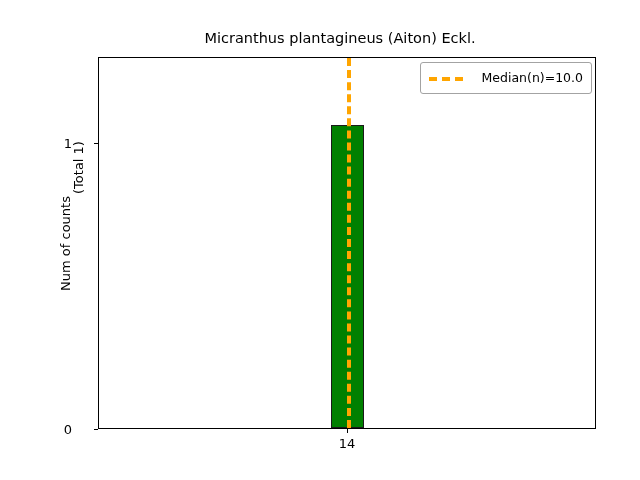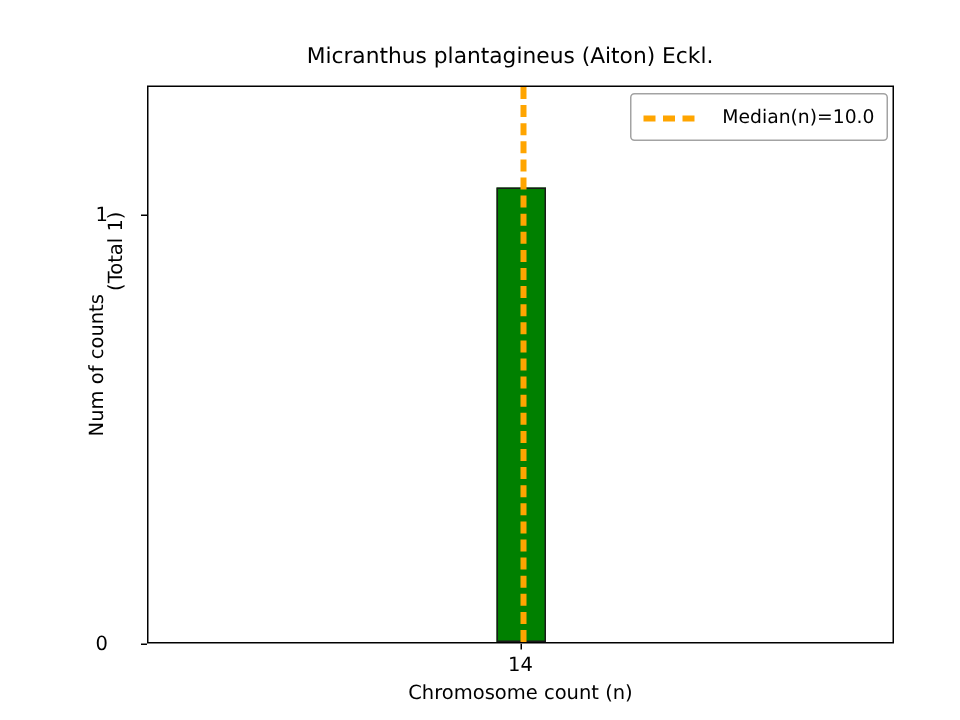--- a/index.html
+++ b/index.html
@@ -163,21 +163,20 @@
 
   <div class="ytick-label" style="top:137px;">1</div>
   <div class="ytick-mark" style="top:143px;"></div>
 
   <div class="ytick-label" style="top:423px;">0</div>
   <div class="ytick-mark" style="top:429px;"></div>
 
   <div class="xtick-mark" style="left:327px;"></div>
   <div class="xtick-label" style="left:297px;">14</div>
 
-  <div id="xlabel">Chromosome count (n)</div>
   <div class="ylabel-line" id="ylabel-main">Num of counts</div>
   <div class="ylabel-line" id="ylabel-sub">(Total 1)</div>
 
   <div id="plot-area">
     <div id="bars-layer">
         <div class="bar" style="background: rgb(0, 128, 0); border-color: rgb(26, 26, 26); width: 33px; height: 303.279px; left: 231.5px; bottom: 0px;"></div>
       </div>
     <div id="median-line" style="left: 248px; border-left-color: rgb(255, 165, 0);"></div>
   </div>
 

